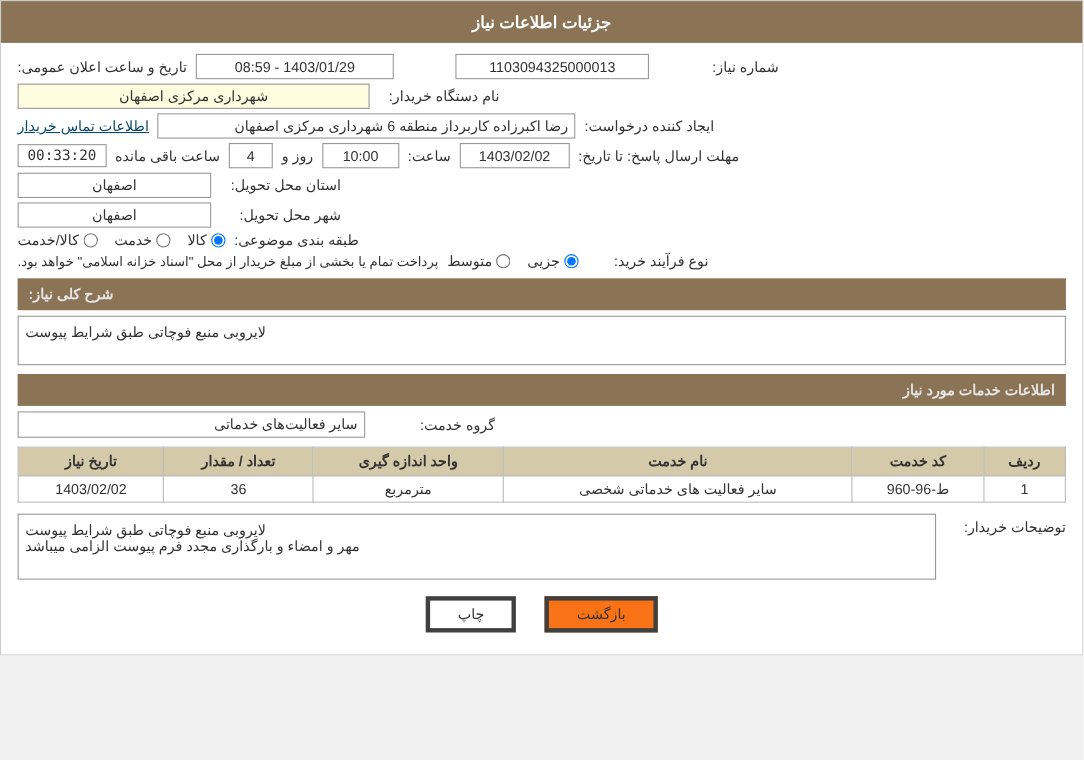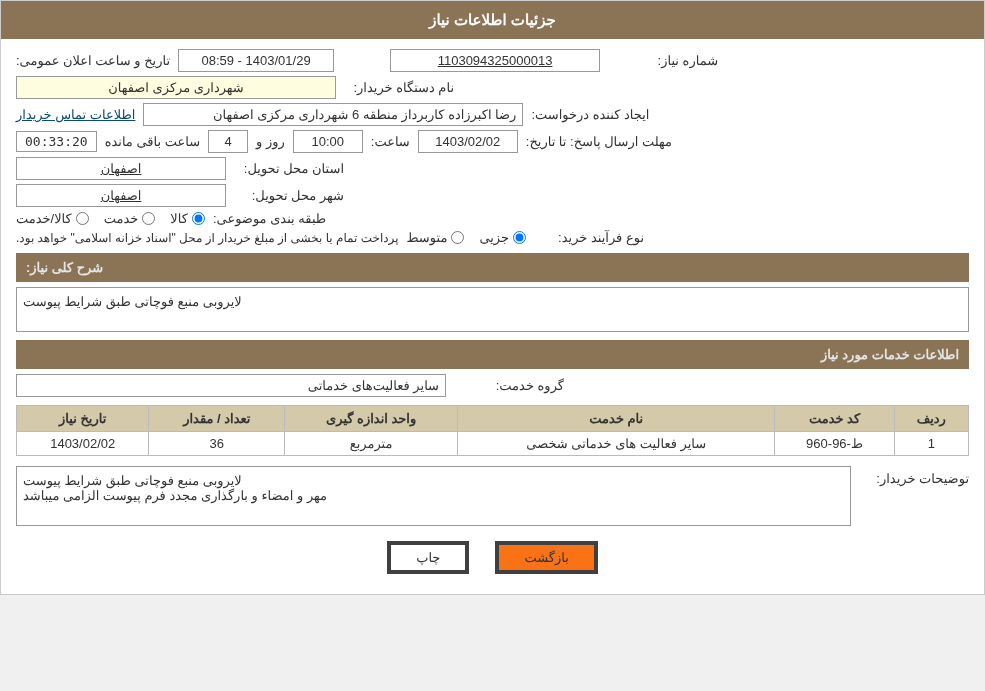--- a/index.html
+++ b/index.html
@@ -32,22 +32,21 @@
       background: #fff;
       padding: 3px 6px;
       min-height: 22px;
       display: inline-block;
       text-align: right;
     }
     .input-wide {
       width: 320px;
     }
     .input-medium {
-      width: 210px;
-      text-decoration: underline;
+      width: 176px;
     }
     .link-blue {
       color: #0c4a6e;
       text-decoration: underline;
       cursor: pointer;
     }
     .section-header-dark {
       background: #8B7355;
       color: #e5e5e5;
       padding: 7px 10px;
@@ -145,21 +144,21 @@
   <div class="page-header">
     <span>جزئیات اطلاعات نیاز</span>
   </div>
 
   <div class="content">
 
     <div class="form-row">
       <span class="col-label">شماره نیاز:</span>
       <div class="input-box input-medium" style="text-align:center;">1103094325000013</div>
       <span style="width:40px;"></span>
-      <div class="input-box" style="width:156px; text-align:center;">1403/01/29 - 08:59</div>
+      <div class="input-box" style="width:180px; text-align:center;">1403/01/29 - 08:59</div>
       <span class="col-label" style="min-width:auto;">تاریخ و ساعت اعلان عمومی:</span>
     </div>
 
     <div class="form-row">
       <span class="col-label">نام دستگاه خریدار:</span>
       <div class="input-box input-wide" style="text-align:center; background:#fffde0;">شهرداری مرکزی اصفهان</div>
     </div>
 
     <div class="form-row">
       <span class="col-label">ایجاد کننده درخواست:</span>
@@ -227,21 +226,21 @@
     <div style="display:flex; gap:8px; align-items:flex-start; margin-bottom:8px;">
       <div class="textarea-box" style="min-height:40px; height:45px; flex:1; direction:rtl;">لایروبی منبع فوچاتی طبق شرایط پیوست</div>
     </div>
 
     <div class="section-header-dark">
       <span>اطلاعات خدمات مورد نیاز</span>
     </div>
 
     <div class="form-row" style="margin-bottom:8px;">
       <span class="col-label">گروه خدمت:</span>
-      <div class="input-box" style="width:430px; text-align:right;">سایر فعالیت‌های خدماتی</div>
+      <div class="input-box" style="width:316px; text-align:right;font-family:Liberation Serif, serif;">سایر فعالیت‌های خدماتی</div>
     </div>
 
     <table class="service-table">
       <thead>
         <tr>
           <th>ردیف</th>
           <th>کد خدمت</th>
           <th>نام خدمت</th>
           <th>واحد اندازه گیری</th>
           <th>تعداد / مقدار</th>

